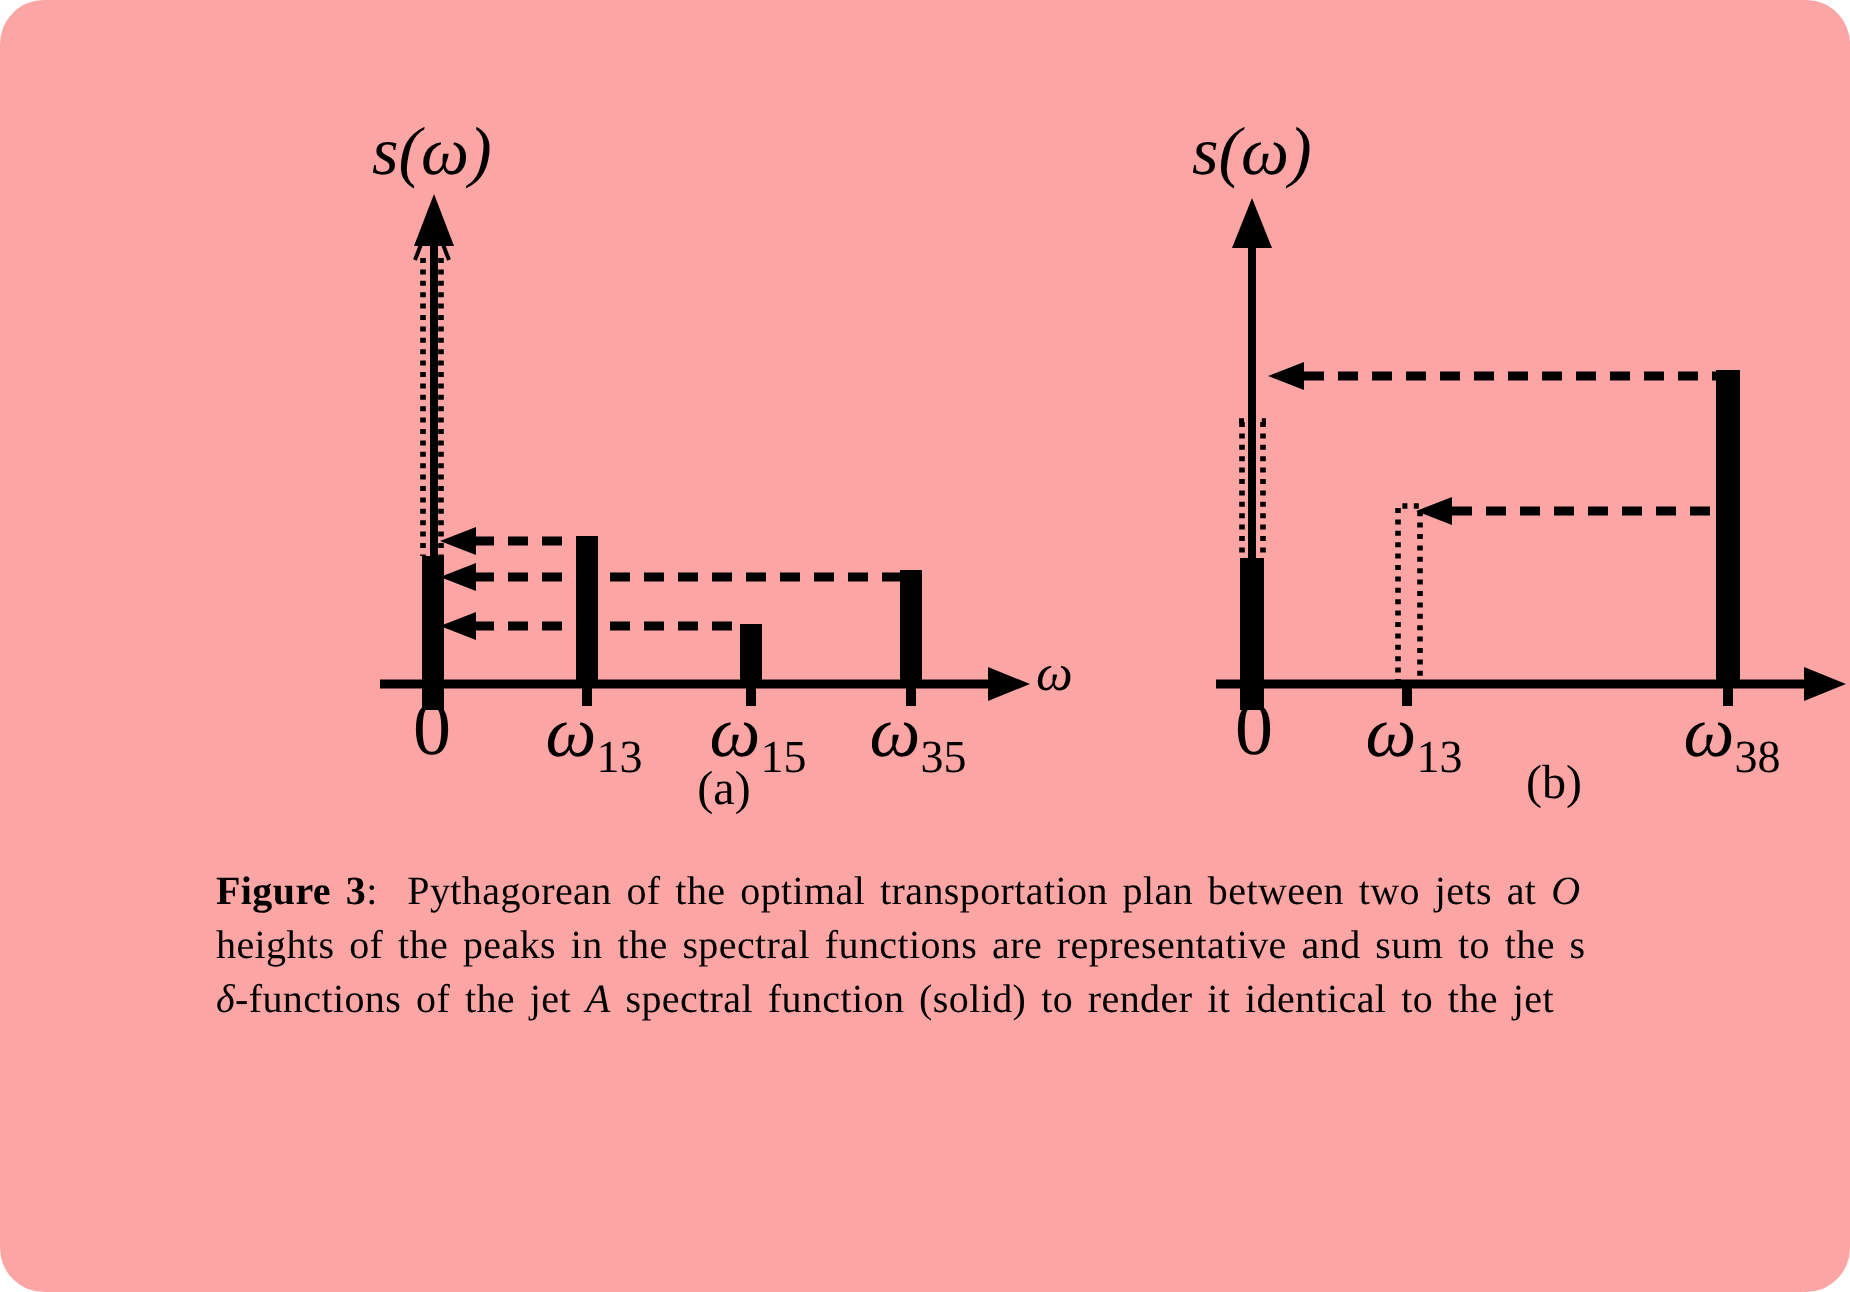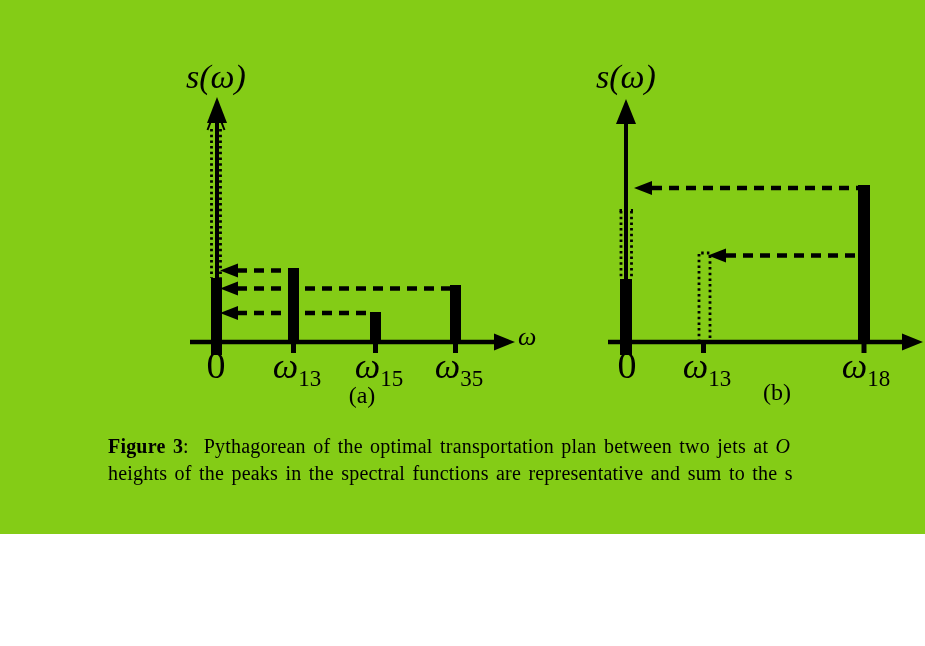--- a/index.html
+++ b/index.html
@@ -1,19 +1,20 @@
 <!DOCTYPE html>
 <html><head>
 <meta charset="utf-8">
 <style>
   html,body{margin:0;padding:0;background:#ffffff;}
   .page{
-    position:relative;width:925px;height:534px;background:#84cc16;
+    position:relative;width:925px;height:646px;background:#fca5a5;
     overflow:hidden;color:#000;
     font-family:"Liberation Serif","DejaVu Serif",serif;
+    border-radius:22px;
   }
   .plot-svg{position:absolute;left:0;top:0;}
   .lbl{position:absolute;white-space:nowrap;color:#000;}
   .ylab{font-size:34px;line-height:34px;font-style:italic;}
   .xlab{font-size:26px;line-height:26px;font-style:italic;}
   .tick{transform:translateX(-50%);font-size:36px;line-height:36px;}
   .tick .om{font-style:italic;}
   .tick sub{font-size:23px;text-align:center;}
   .tick.zero{font-size:38px;line-height:38px;}
   .panel-tag{transform:translateX(-50%);font-size:24px;line-height:24px;}
@@ -95,22 +96,23 @@
   <div class="lbl tick" style="left:297px;top:348px"><span class="om">ω</span><sub>13</sub></div>
   <div class="lbl tick" style="left:379px;top:348px"><span class="om">ω</span><sub>15</sub></div>
   <div class="lbl tick" style="left:459px;top:348px"><span class="om">ω</span><sub>35</sub></div>
 
   <div class="lbl panel-tag" style="left:362px;top:383px">(a)</div>
 
   <div class="lbl ylab" style="left:596px;top:60px">s(ω)</div>
 
   <div class="lbl tick zero" style="left:627px;top:346px"><span>0</span></div>
   <div class="lbl tick" style="left:707px;top:348px"><span class="om">ω</span><sub>13</sub></div>
-  <div class="lbl tick" style="left:866px;top:348px"><span class="om">ω</span><sub>18</sub></div>
+  <div class="lbl tick" style="left:866px;top:348px"><span class="om">ω</span><sub>38</sub></div>
 
   <div class="lbl panel-tag" style="left:777px;top:380px">(b)</div>
 
   <div class="caption">
     <div class="cap-line"><span class="b">Figure 3</span><span>:  Pythagorean of the optimal transportation plan between two jets at </span><span class="i">O</span></div>
     <div class="cap-line"><span>heights of the peaks in the spectral functions are representative and sum to the s</span></div>
+    <div class="cap-line"><span class="i">δ</span><span>-functions of the jet </span><span class="i">A</span><span> spectral function (solid) to render it identical to the jet</span></div>
   </div>
 
 </div>
 
 </body></html>

